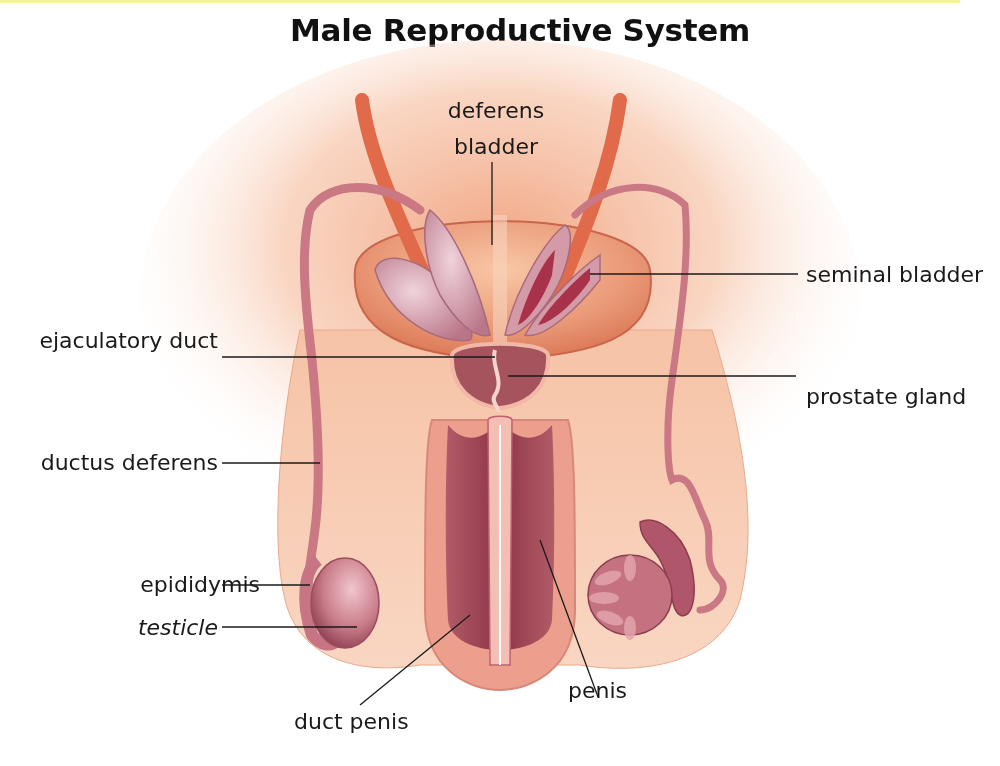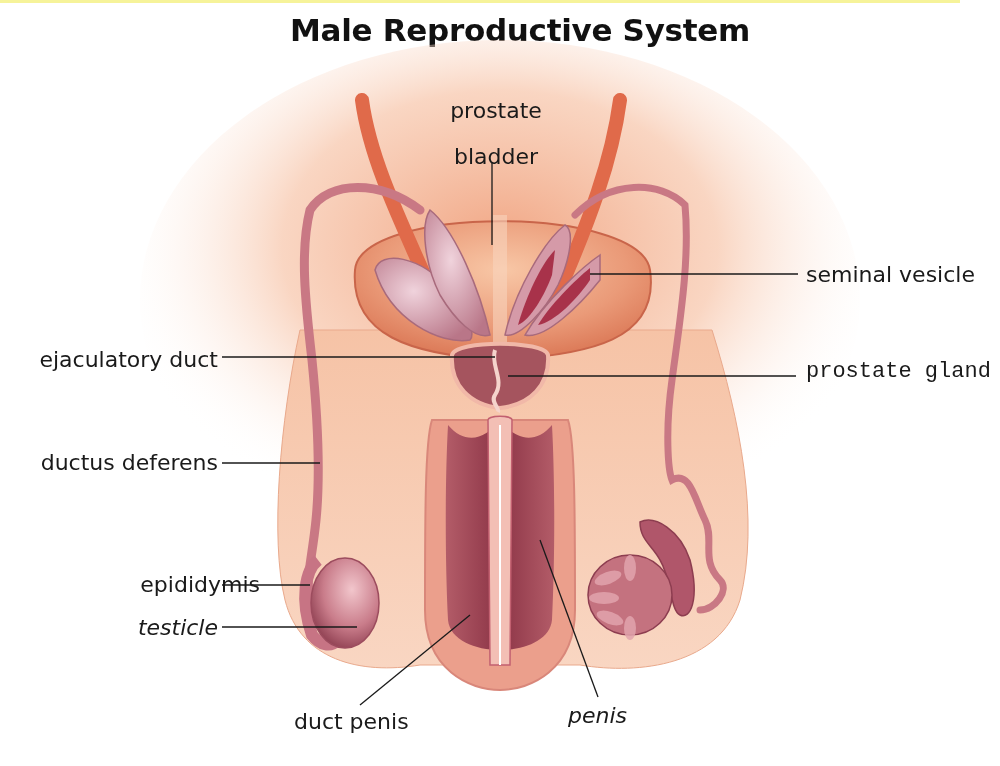--- a/index.html
+++ b/index.html
@@ -106,23 +106,23 @@
     <line x1="508" y1="376" x2="796" y2="376"></line>
     <line x1="222" y1="463" x2="320" y2="463"></line>
     <line x1="222" y1="585" x2="310" y2="585"></line>
     <line x1="222" y1="627" x2="357" y2="627"></line>
     <line x1="360" y1="705" x2="470" y2="615"></line>
     <line x1="598" y1="697" x2="540" y2="540"></line>
   </g>
 </svg>
 
 <div class="label center" style="left:446px; top:100px; width:100px;">
-  <div>prostate</div>
-  <div style="margin-top:24px;">bladder</div>
+  <div>deferens</div>
+  <div style="margin-top:14px;">bladder</div>
 </div>
-<div class="label" style="left:806px; top:264px;">seminal vesicle</div>
-<div class="label right" style="right:782px; top:349px;">ejaculatory duct</div>
-<div class="label" style="left:806px; top:361px;font-family:Liberation Mono, monospace;">prostate gland</div>
+<div class="label" style="left:806px; top:264px;">seminal bladder</div>
+<div class="label right" style="right:782px; top:330px;">ejaculatory duct</div>
+<div class="label" style="left:806px; top:386px;">prostate gland</div>
 <div class="label right" style="right:782px; top:452px;margin-left:44px;">ductus deferens</div>
 <div class="label right" style="right:740px; top:574px;">epididymis</div>
 <div class="label right" style="right:782px; top:617px;font-style:italic;">testicle</div>
 <div class="label" style="left:294px; top:711px;">duct penis</div>
-<div class="label" style="left:568px; top:705px;font-style:italic;">penis</div>
+<div class="label" style="left:568px; top:680px;">penis</div>
 
 </body></html>

